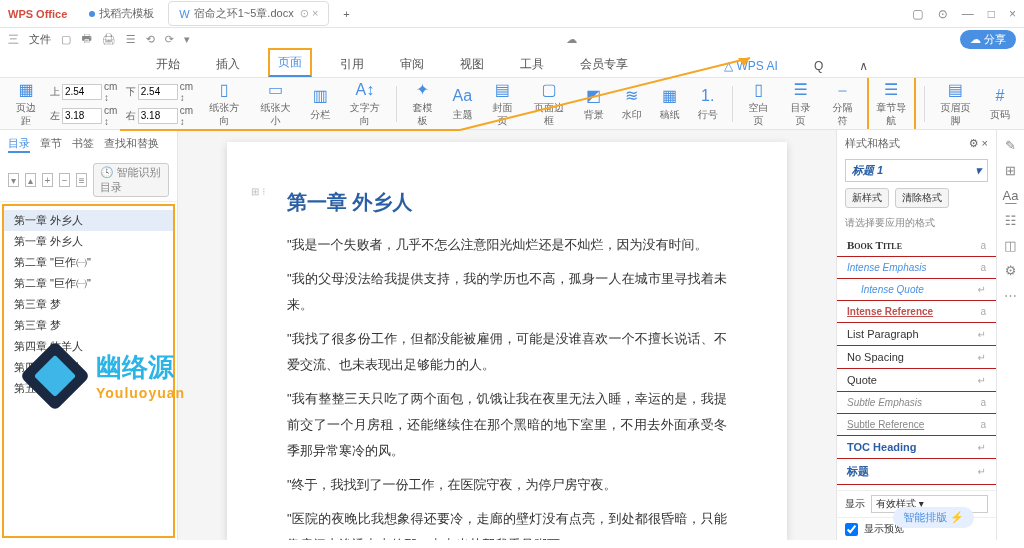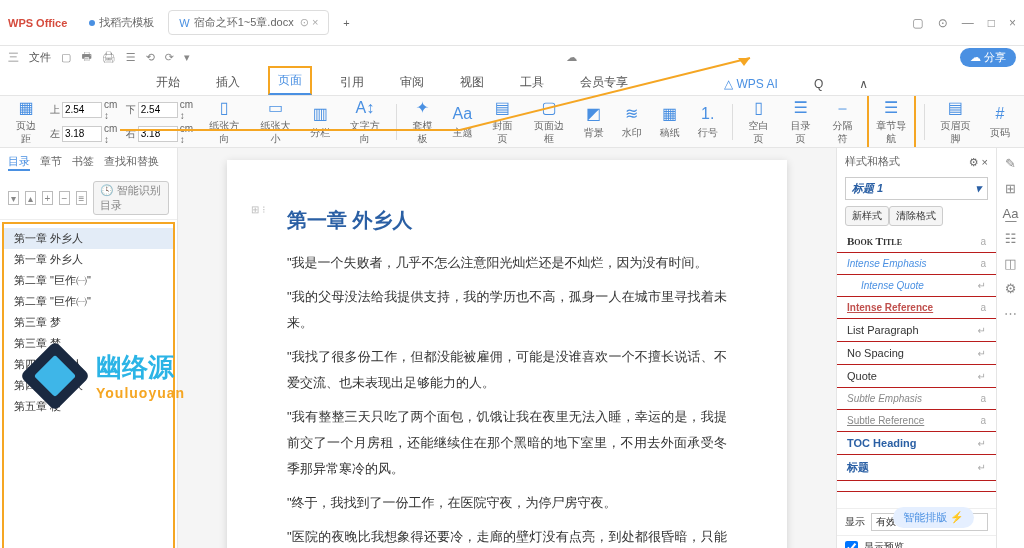--- a/index.html
+++ b/index.html
@@ -1,17 +1,17 @@
 <!DOCTYPE html>
 <html><head>
 <meta charset="utf-8">
 <style>
 *{margin:0;padding:0;box-sizing:border-box;font-family:"Microsoft YaHei","PingFang SC",Arial,sans-serif;}
 body{width:1024px;height:548px;overflow:hidden;background:#fff;font-size:12px;color:#333;position:relative;}
-.titlebar{height:46px;display:flex;align-items:center;border-bottom:1px solid #e5e5e5;background:#fff;padding:10px 8px;}
+.titlebar{height:28px;display:flex;align-items:center;border-bottom:1px solid #e5e5e5;background:#fff;padding:10px 8px;}
 .app-logo{color:#d54b3d;font-weight:bold;font-size:11px;margin-right:12px;}
 .tab{display:inline-flex;align-items:center;padding:4px 10px;margin-right:4px;font-size:11px;color:#666;}
 .tab.active{background:#fff;border:1px solid #ddd;border-radius:4px;}
 .tab .dot{width:6px;height:6px;background:#4a90e2;border-radius:50%;margin-right:4px;}
 .win-controls{margin-left:auto;display:flex;gap:14px;color:#888;}
 .win-controls span{cursor:pointer;}
 .menubar{height:22px;display:flex;align-items:center;padding:0 8px;gap:10px;font-size:11px;color:#555;}
 .menubar .icon{color:#888;}
 .share-btn{margin-left:auto;background:#4a90e2;color:#fff;border-radius:10px;padding:2px 10px;font-size:11px;}
 .cloud-icon{margin-right:6px;color:#888;}
@@ -27,32 +27,32 @@
 .margin-box{display:flex;flex-direction:column;font-size:10px;gap:2px;}
 .margin-box .row{display:flex;align-items:center;gap:2px;}
 .margin-box input{width:40px;height:16px;font-size:10px;border:1px solid #ccc;padding:0 2px;}
 .main{display:flex;height:410px;}
 .nav-panel{width:178px;border-right:1px solid #e5e5e5;background:#fff;display:flex;flex-direction:column;}
 .nav-tabs{display:flex;gap:10px;padding:6px 8px;font-size:11px;}
 .nav-tabs .nt{color:#666;cursor:pointer;}
 .nav-tabs .nt.active{color:#4a90e2;border-bottom:2px solid #4a90e2;}
 .nav-tools{display:flex;align-items:center;gap:6px;padding:4px 8px;border-bottom:1px solid #eee;font-size:11px;color:#888;}
 .nav-tools .box{width:14px;height:14px;border:1px solid #bbb;display:inline-flex;align-items:center;justify-content:center;font-size:10px;}
-.smart-btn{border:1px solid #ccc;border-radius:3px;padding:1px 6px;background:#f5f5f5;}
+.smart-btn{border:1px solid #ccc;border-radius:3px;padding:1px 6px;background:#f5f5f5;font-family:Liberation Serif, serif;}
 .outline{flex:1;padding:4px 0;border:2px solid #f5a623;margin:2px;font-size:11px;}
 .outline-item{padding:3px 10px;cursor:pointer;white-space:nowrap;overflow:hidden;text-overflow:ellipsis;}
 .outline-item.sel{background:#e3ecf7;}
 .doc-area{flex:1;background:#f5f5f5;display:flex;justify-content:center;overflow:auto;padding-top:12px;}
 .page{width:560px;background:#fff;box-shadow:0 2px 8px rgba(0,0,0,0.15);padding:40px 60px 20px 60px;text-align:justify;line-height:2;font-size:13px;color:#333;}
 .page h1{font-size:20px;color:#2a5fa4;font-weight:bold;margin-bottom:10px;}
 .page p{margin-bottom:8px;text-indent:0;}
 .style-panel{width:160px;border-left:1px solid #e5e5e5;display:flex;flex-direction:column;font-size:11px;}
-.style-header{padding:6px 8px;display:flex;align-items:flex-end;justify-content:space-between;color:#666;}
+.style-header{padding:6px 8px;display:flex;align-items:center;justify-content:space-between;color:#666;}
 .style-current{margin:2px 8px;border:1px solid #ccc;padding:3px 6px;color:#2a5fa4;font-weight:bold;display:flex;justify-content:space-between;align-items:center;font-style:italic;}
-.style-btns{display:flex;padding:4px 8px;}
+.style-btns{display:flex;gap:6px;padding:4px 8px;}
 .style-btns .sb{border:1px solid #ccc;border-radius:3px;padding:2px 6px;background:#f5f5f5;font-size:10px;}
 .style-hint{padding:4px 8px;color:#888;font-size:10px;}
 .style-list{flex:1;overflow:auto;}
 .style-item{padding:5px 10px;display:flex;justify-content:space-between;align-items:center;border-bottom:1px solid #b91c1c;}
 .style-item .mark{color:#aaa;font-size:10px;}
 .booktitle{font-family:serif;font-weight:bold;font-variant:small-caps;}
 .emphasis{color:#4a90e2;font-style:italic;font-size:10px;}
 .quote{color:#4a90e2;font-style:italic;font-size:10px;padding-left:14px;}
 .intenseref{color:#c0504d;font-weight:bold;font-size:10px;text-decoration:underline;}
 .subtleref{color:#888;font-size:10px;text-decoration:underline;}
@@ -277,20 +277,21 @@
       <span>⚙ ×</span>
     </div>
     <div class="style-current">
         <span>标题 1</span>
         <span>▾</span>
       </div>
     <div class="style-btns">
       <span class="sb">新样式</span>
       <span class="sb">清除格式</span>
     </div>
+    <div class="style-hint">请选择要应用的格式</div>
     <div class="style-list" id="stylelist">
         <div class="style-item">
           <span class="booktitle">Book Title</span>
           <span class="mark">a</span>
         </div>
         <div class="style-item">
           <span class="emphasis">Intense Emphasis</span>
           <span class="mark">a</span>
         </div>
         <div class="style-item">

